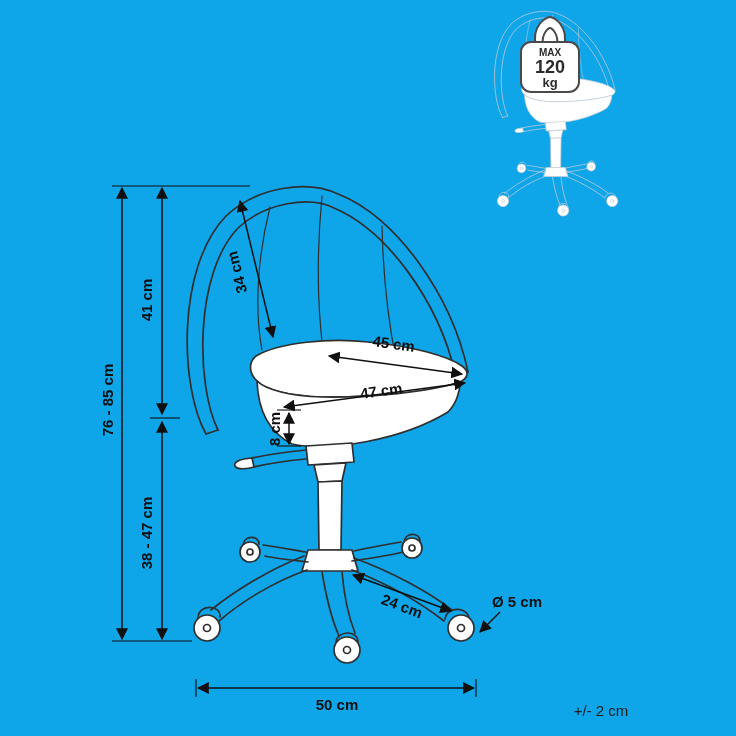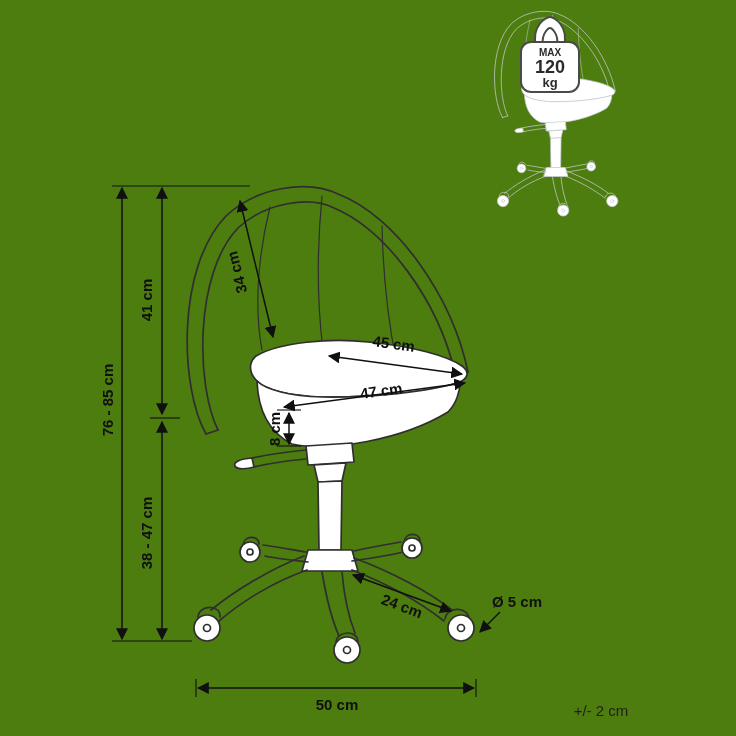--- a/index.html
+++ b/index.html
@@ -1,20 +1,20 @@
 <!DOCTYPE html>
 <html><head>
 <meta charset="utf-8">
 <style>
   html, body { margin: 0; padding: 0; background: #fff; }
   #page {
     position: relative;
     width: 736px;
     height: 736px;
-    background: #4d7c0f;
+    background: #0ea5e9;
     font-family: "Liberation Sans", sans-serif;
     overflow: hidden;
   }
   svg { position: absolute; inset: 0; }
 
   
   .chair-main  { color: #2f2f2f; }
   .chair-faded { color: #c9ced6; }
 
   

